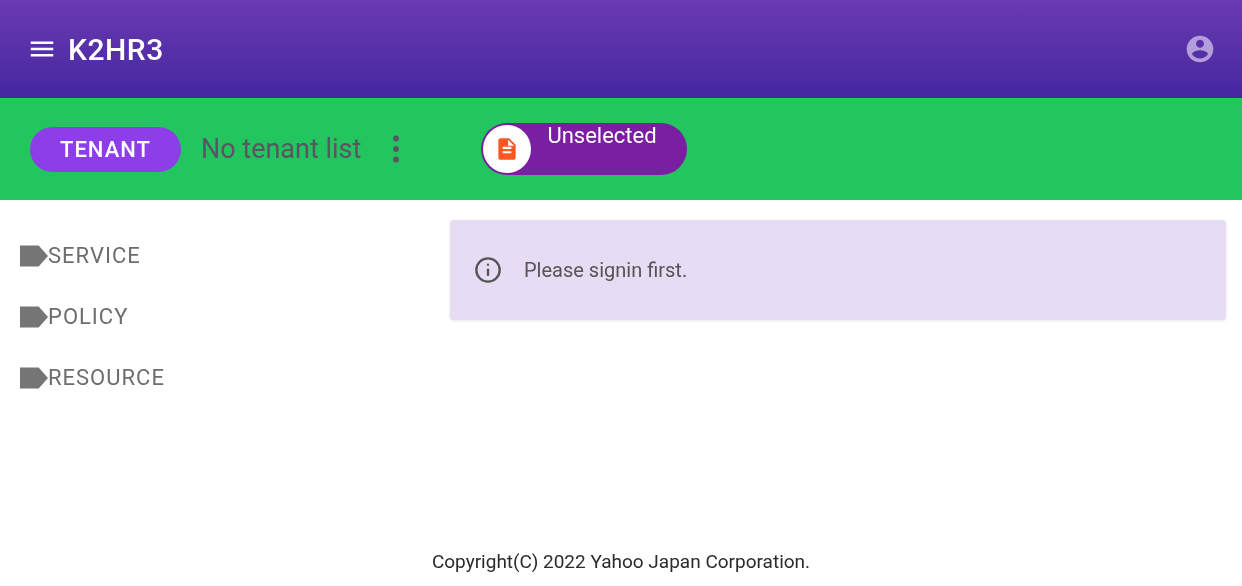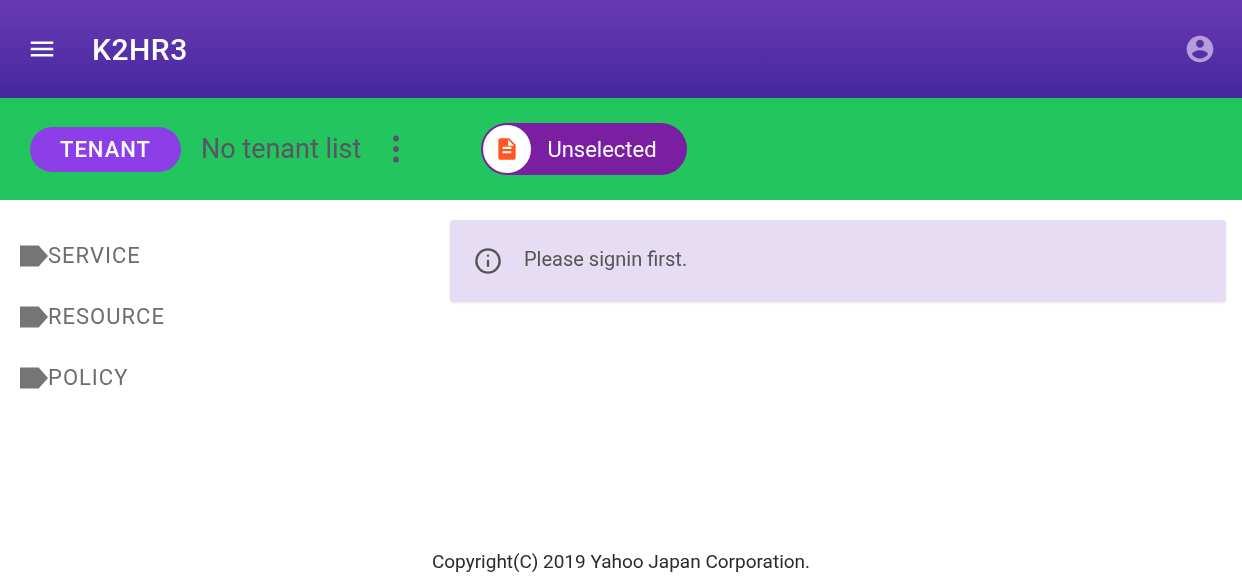--- a/index.html
+++ b/index.html
@@ -18,21 +18,21 @@
       height: 98px;
       background: linear-gradient(to bottom, #6a3ab2 0%, #4527a0 100%);
       display: flex;
       align-items: center;
       padding: 0 24px;
       justify-content: space-between;
     }
     .header-left {
       display: flex;
       align-items: center;
-      gap: 32px;
+      gap: 8px;
     }
     .menu-icon {
       width: 36px;
       height: 36px;
       color: #ffffff;
       cursor: pointer;
       display: flex;
       align-items: center;
       justify-content: center;
     }
@@ -83,21 +83,20 @@
       display: flex;
       align-items: center;
       justify-content: center;
       color: #5a5463;
     }
     .more-icon svg { width: 8px; height: 28px; }
 
     .unselected-chip {
       background: #7b1fa2;
       display: flex;
-      align-items: center;
       border-radius: 26px;
       height: 52px;
       padding-right: 30px;
       cursor: pointer;
       margin-left: 50px;
     }
     .unselected-circle {
       width: 48px;
       height: 48px;
       background: #ffffff;
@@ -140,23 +139,23 @@
       letter-spacing: 1px;
     }
     .content {
       flex: 1;
       padding-top: 20px;
       padding-right: 16px;
     }
     .info-card {
       background: #e6dcf3;
       border-radius: 4px;
-      padding: 27px 24px;
-      display: flex;
-      align-items: flex-start;
+      padding: 36px 24px;
+      display: flex;
+      align-items: center;
       gap: 22px;
       box-shadow: 0 1px 3px rgba(0,0,0,0.1);
     }
     .info-icon {
       width: 28px;
       height: 28px;
       color: #555;
       flex-shrink: 0;
     }
     .info-icon svg { width: 28px; height: 28px; }
@@ -223,40 +222,40 @@
           </svg>
       </span>
       <span class="sidebar-label">SERVICE</span>
     </div>
     <div class="sidebar-item">
       <span class="label-icon">
         <svg viewBox="0 0 24 18" fill="currentColor">
             <path d="M0 0 L16 0 L24 9 L16 18 L0 18 Z"></path>
           </svg>
       </span>
-      <span class="sidebar-label">RESOURCE</span>
+      <span class="sidebar-label">POLICY</span>
     </div>
     <div class="sidebar-item">
       <span class="label-icon">
         <svg viewBox="0 0 24 18" fill="currentColor">
             <path d="M0 0 L16 0 L24 9 L16 18 L0 18 Z"></path>
           </svg>
       </span>
-      <span class="sidebar-label">POLICY</span>
+      <span class="sidebar-label">RESOURCE</span>
     </div>
   </div>
   <div class="content">
     <div class="info-card">
       <span class="info-icon">
         <svg viewBox="0 0 24 24" fill="none" stroke="currentColor" stroke-width="2">
             <circle cx="12" cy="12" r="10"></circle>
             <line x1="12" y1="11" x2="12" y2="17"></line>
             <circle cx="12" cy="7.5" r="1" fill="currentColor" stroke="none"></circle>
           </svg>
       </span>
       <span class="info-text">Please signin first.</span>
     </div>
   </div>
 </div>
 
 <div class="footer">
-  <span class="footer-text">Copyright(C) 2019 Yahoo Japan Corporation.</span>
+  <span class="footer-text">Copyright(C) 2022 Yahoo Japan Corporation.</span>
 </div>
 
 </body></html>

